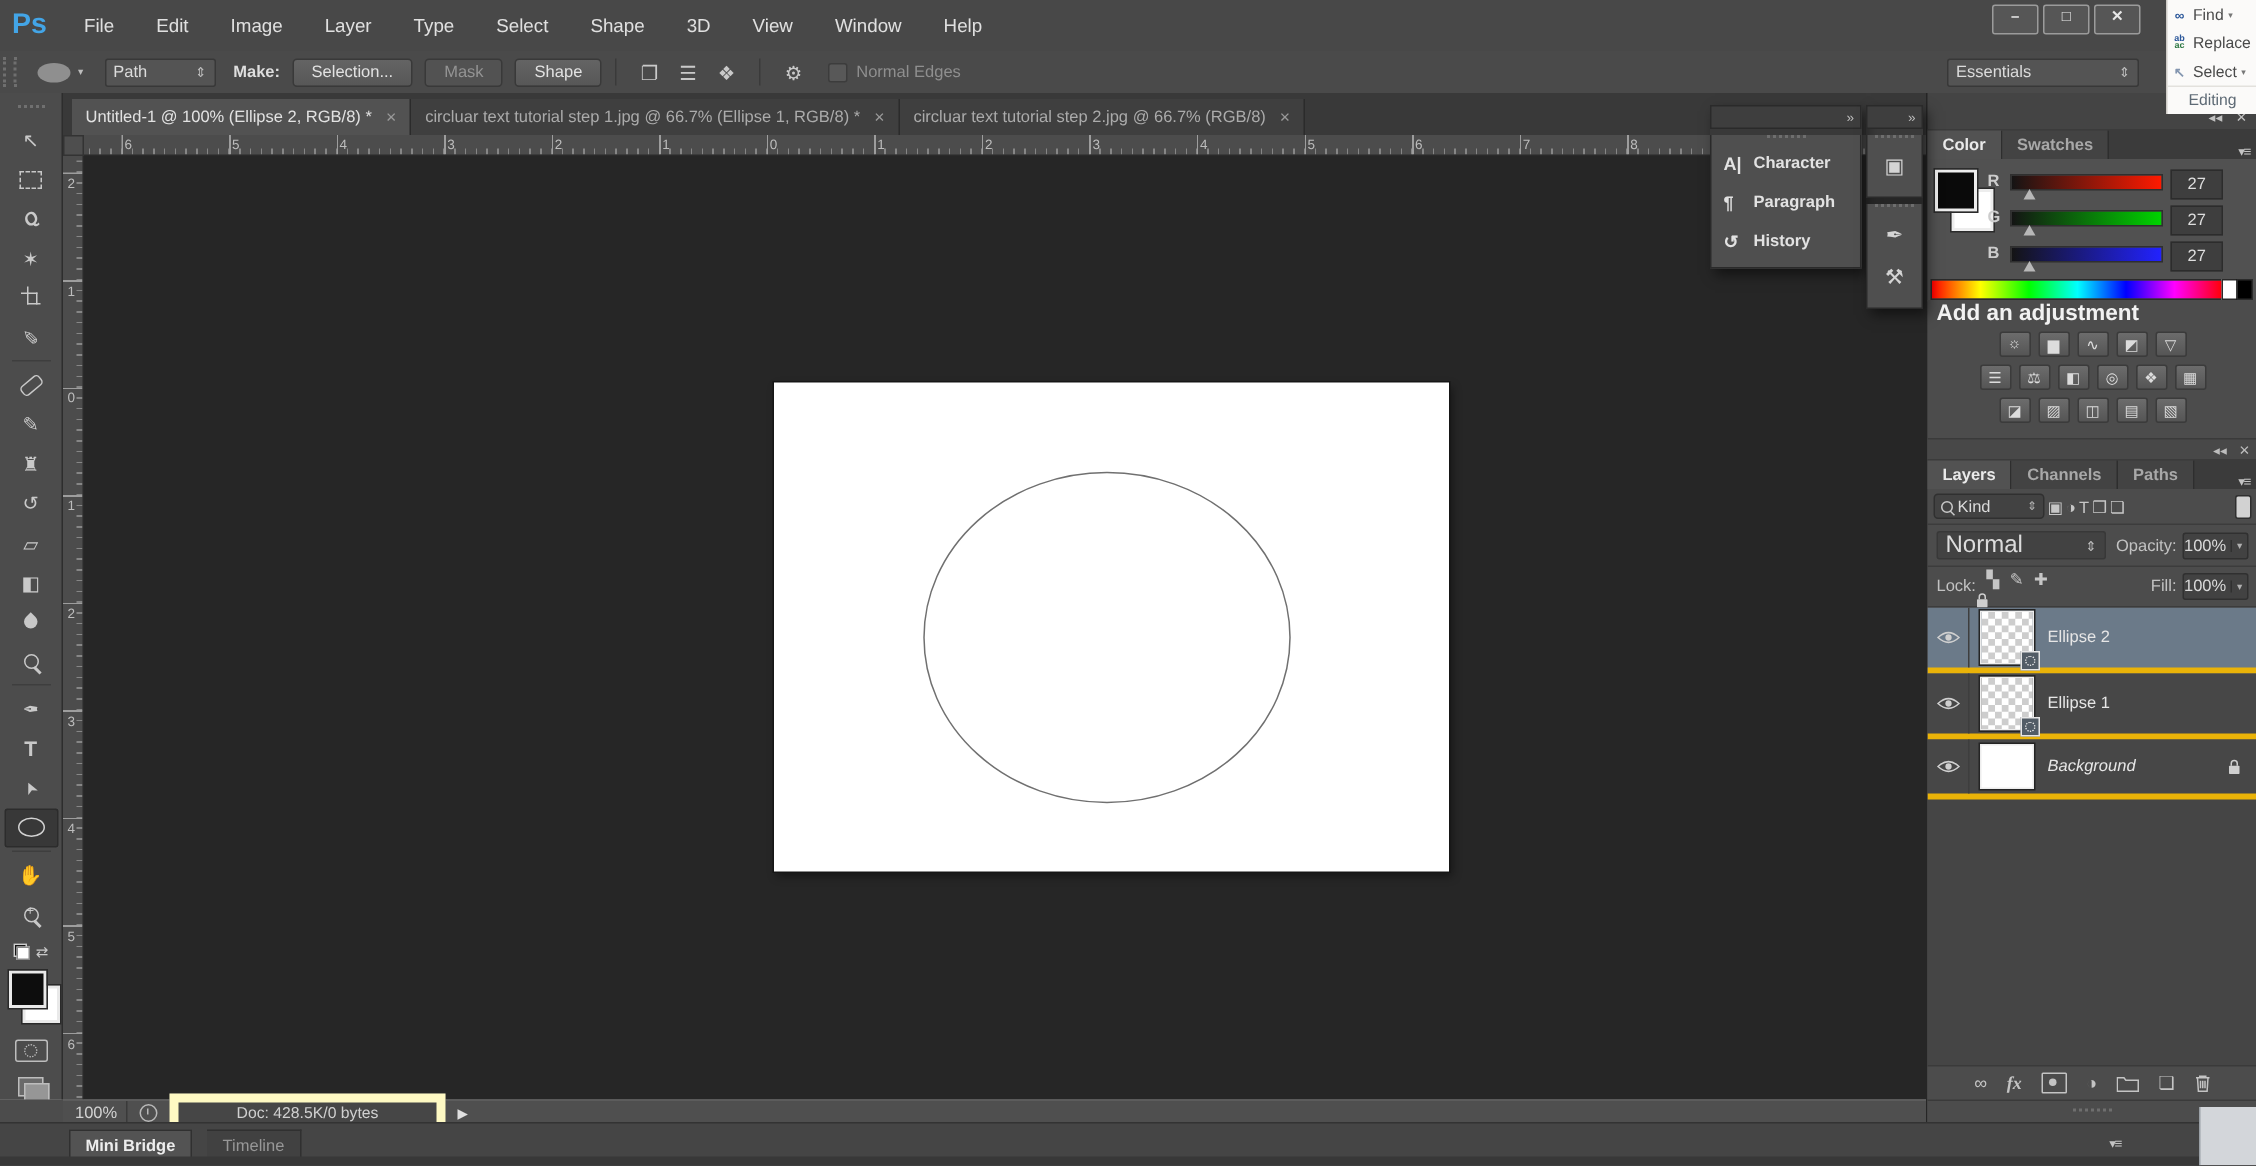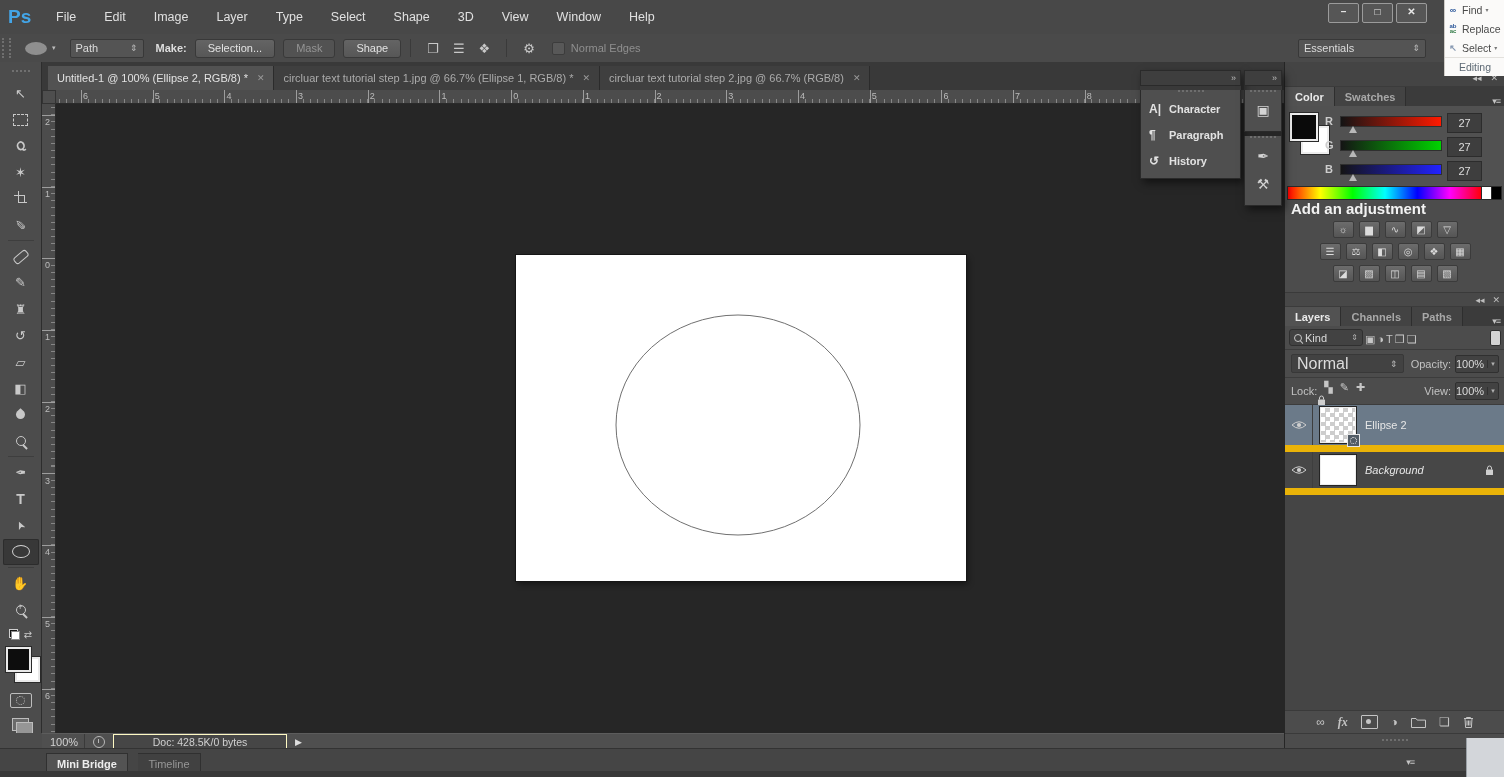--- a/index.html
+++ b/index.html
@@ -135,21 +135,21 @@
   .f-toggle{width:9px;height:14px;background:#d2d2d2;border:1px solid #2f2f2f;border-radius:2px;margin-left:auto}
   .blend-row{height:27px;display:flex;align-items:center;padding:0 6px;border-bottom:1px solid #3c3c3c}
   .normal-combo{width:114px;background:#424242}
   .small-label{font-size:11px;color:#c2c2c2;margin-left:7px}
   .val-box{width:44px;height:18px;margin-left:4px;background:#424242;border:1px solid #303030;border-radius:2px;display:flex;align-items:center;box-sizing:border-box}
   .val-box .val{flex:1;text-align:right;padding-right:3px;font-size:11px;color:#dadada}
   .val-box .dd{width:11px;border-left:1px solid #303030;color:#b0b0b0;font-size:7px;text-align:center}
   .lock-row{height:26px;display:flex;align-items:center;padding:0 6px;border-bottom:1px solid #3c3c3c}
   .lk-ic{margin-left:7px;font-size:11px;color:#c6c6c6}
   .layer-list{flex:1;background:#454545;overflow:hidden}
-  .layer-row{height:40px;display:flex;align-items:center;border-bottom:7px solid #eab308;background:#474747}
+  .layer-row{height:40px;display:flex;align-items:center;border-bottom:4px solid #eab308;background:#474747}
   .layer-row.selected{background:#6b7a89}
   .layer-row.bgrow{height:36px}
   .eye-col{width:27px;display:flex;justify-content:center;align-self:stretch;align-items:center;border-right:1px solid #3e3e3e}
   .thumb{width:36px;height:36px;margin:0 9px 0 7px;background:repeating-conic-gradient(#cdcdcd 0 25%,#fff 0 50%) 0 0/9px 9px;border:1px solid #ededed;outline:1px solid #242424;position:relative;box-sizing:border-box}
   .thumb.white{background:#fff;height:30px}
   .badge{position:absolute;right:-5px;bottom:-5px;width:13px;height:13px;background:#525c66;border:1px solid #e6e6e6;box-sizing:border-box}
   .badge::before{content:"";position:absolute;inset:2px;border:1px dotted #e9e9e9;border-radius:50%}
   .lname{font-size:11px;color:#e6e6e6}
   .lname.italic{font-style:italic}
   .row-lock{margin-left:auto;margin-right:11px;display:flex}
@@ -158,21 +158,21 @@
   .la-fx{font-style:italic;font-weight:bold;font-size:12px;font-family:"Liberation Serif",serif}
   .la-mask{width:15px;height:12px;border:1px solid #c4c4c4;border-radius:1px;position:relative}
   .la-mask::before{content:"";position:absolute;left:4px;top:2.5px;width:5px;height:5px;background:#c4c4c4;border-radius:50%}
   .panel-base{height:14px;background:#4c4c4c;border-top:1px solid #3a3a3a;display:flex;align-items:center;justify-content:center}
   
   .status-row{position:absolute;left:42px;top:733px;width:1242px;height:15px;background:#4f4f4f;border-top:1px solid #5c5c5c;display:flex;align-items:center;font-size:11px}
   .status-zoom{margin-left:8px;color:#d2d2d2;width:34px}
   .status-sep{width:1px;height:15px;background:#3a3a3a}
   .clock{width:10px;height:10px;border:1.3px solid #b8b8b8;border-radius:50%;margin:0 8px;position:relative}
   .clock::before{content:"";position:absolute;left:4px;top:2px;width:1.3px;height:4px;background:#b8b8b8}
-  .doc-box{width:172px;height:13px;background:#464646;border:1px solid #fef9c3;font-size:10.5px;color:#d0d0d0;display:flex;align-items:center;justify-content:center}
+  .doc-box{width:172px;height:13px;background:#464646;border:6px solid #fef9c3;font-size:10.5px;color:#d0d0d0;display:flex;align-items:center;justify-content:center}
   .status-play{margin-left:8px;color:#e0e0e0;font-size:9px}
   .left-fill{position:absolute;left:0;top:733px;width:42px;height:44px;background:#4c4c4c}
   .bottom-strip{position:absolute;left:0;top:748px;width:1466px;height:29px;background:#454545;border-top:1px solid #333}
   .bstrip-dark{position:absolute;left:0;top:771px;width:1466px;height:6px;background:#383838}
   .btab{position:absolute;top:4px;height:19px;padding:0 10px;display:flex;align-items:center;font-size:11px;border:1px solid #303030}
   .btab.active{background:#535353;color:#ededed;font-weight:bold}
   .btab.inactive{background:#414141;color:#979797;border-left:none}
   .bstrip-menu{position:absolute;right:52px;top:8px;color:#c4c4c4;font-size:9px;letter-spacing:-1px}
   
   .word{position:absolute;left:1444px;top:0;width:60px;height:76px;background:#fbfaf9;border-left:1px solid #cfccc7;z-index:20;font-size:10.5px;color:#4a4a4a}
@@ -516,38 +516,50 @@
           <span class="val">100%</span>
           <span class="dd">▾</span>
         </div>
       </div>
       <div class="lock-row">
         <span class="small-label" style="margin-left:0">Lock:</span>
         <span id="lock-icons"><span class="lk-ic">▚</span><span class="lk-ic">✎</span><span class="lk-ic">✚</span><span class="lk-ic"><svg width="9" height="11" viewBox="0 0 9 11">
                 <path d="M2.5 4.5 V3 a2 2 0 0 1 4 0 V4.5" fill="none" stroke="#cfcfcf"></path>
                 <rect x="1" y="4.5" width="7" height="5.5" rx="0.5" fill="#cfcfcf"></rect>
               </svg></span></span>
-        <span class="small-label" style="margin-left:auto">View:</span>
+        <span class="small-label" style="margin-left:auto">Fill:</span>
         <div class="val-box">
           <span class="val">100%</span>
           <span class="dd">▾</span>
         </div>
       </div>
       <div class="layer-list" id="layer-list">
           <div class="layer-row selected">
             <span class="eye-col">
               <svg width="16" height="10" viewBox="0 0 16 10">
                 <path d="M1 5 Q8 -1.5 15 5 Q8 11.5 1 5 Z" fill="none" stroke="#cfcfcf"></path>
                 <circle cx="8" cy="5" r="2.1" fill="#cfcfcf"></circle>
               </svg>
             </span>
             <span class="thumb">
               <span class="badge"></span>
             </span>
             <span class="lname">Ellipse 2</span>
+          </div>
+          <div class="layer-row">
+            <span class="eye-col">
+              <svg width="16" height="10" viewBox="0 0 16 10">
+                <path d="M1 5 Q8 -1.5 15 5 Q8 11.5 1 5 Z" fill="none" stroke="#cfcfcf"></path>
+                <circle cx="8" cy="5" r="2.1" fill="#cfcfcf"></circle>
+              </svg>
+            </span>
+            <span class="thumb">
+              <span class="badge"></span>
+            </span>
+            <span class="lname">Ellipse 1</span>
           </div>
           <div class="layer-row bgrow">
             <span class="eye-col">
               <svg width="16" height="10" viewBox="0 0 16 10">
                 <path d="M1 5 Q8 -1.5 15 5 Q8 11.5 1 5 Z" fill="none" stroke="#cfcfcf"></path>
                 <circle cx="8" cy="5" r="2.1" fill="#cfcfcf"></circle>
               </svg>
             </span>
             <span class="thumb white"></span>
             <span class="lname italic">Background</span>

